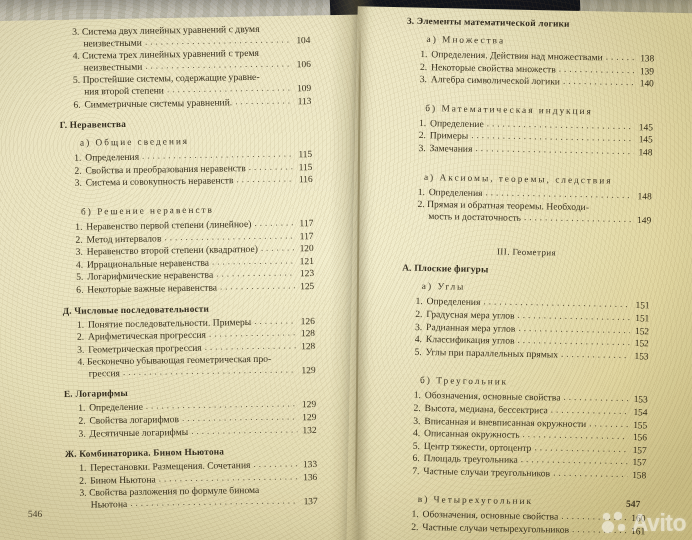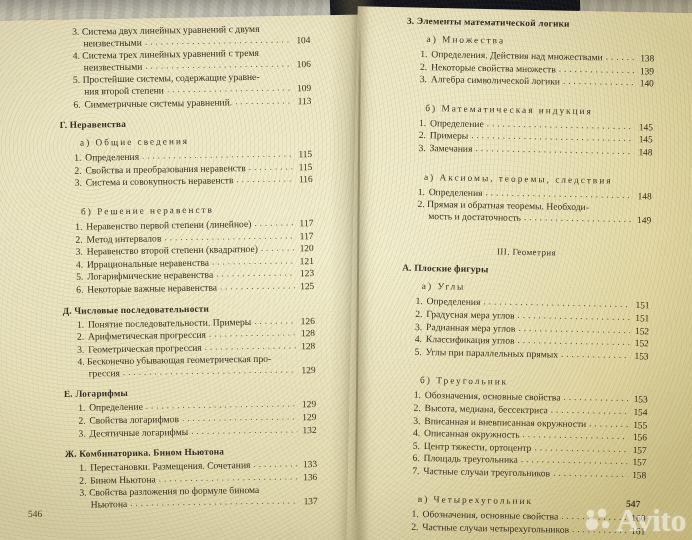--- a/index.html
+++ b/index.html
@@ -237,22 +237,22 @@
     display: block;
     border-radius: 50%;
     background: #ffffff;
     box-shadow: 0 0 2px rgba(255,255,255,0.8);
   }
   .wm-dots i.d1 { width: 12px; height: 12px; left: 0;    top: 11px; }
   .wm-dots i.d2 { width: 8px;  height: 8px;  left: 12px; top: 2px;  }
   .wm-dots i.d3 { width: 7px;  height: 7px;  left: 1px;  top: 3px;  }
   .wm-dots i.d4 { width: 7px;  height: 7px;  left: 16px; top: 14px; }
   .wm-text {
-    font-family: Liberation Serif, serif;
-    font-size: 32px;
+    font-family: Liberation Sans, sans-serif;
+    font-size: 23px;
     font-weight: bold;
     color: #ffffff;
     letter-spacing: -0.5px;
     text-shadow: 0 0 3px rgba(255,255,255,0.5);
     line-height: 1;
   }
 
   
   .grain {
     position: absolute;

